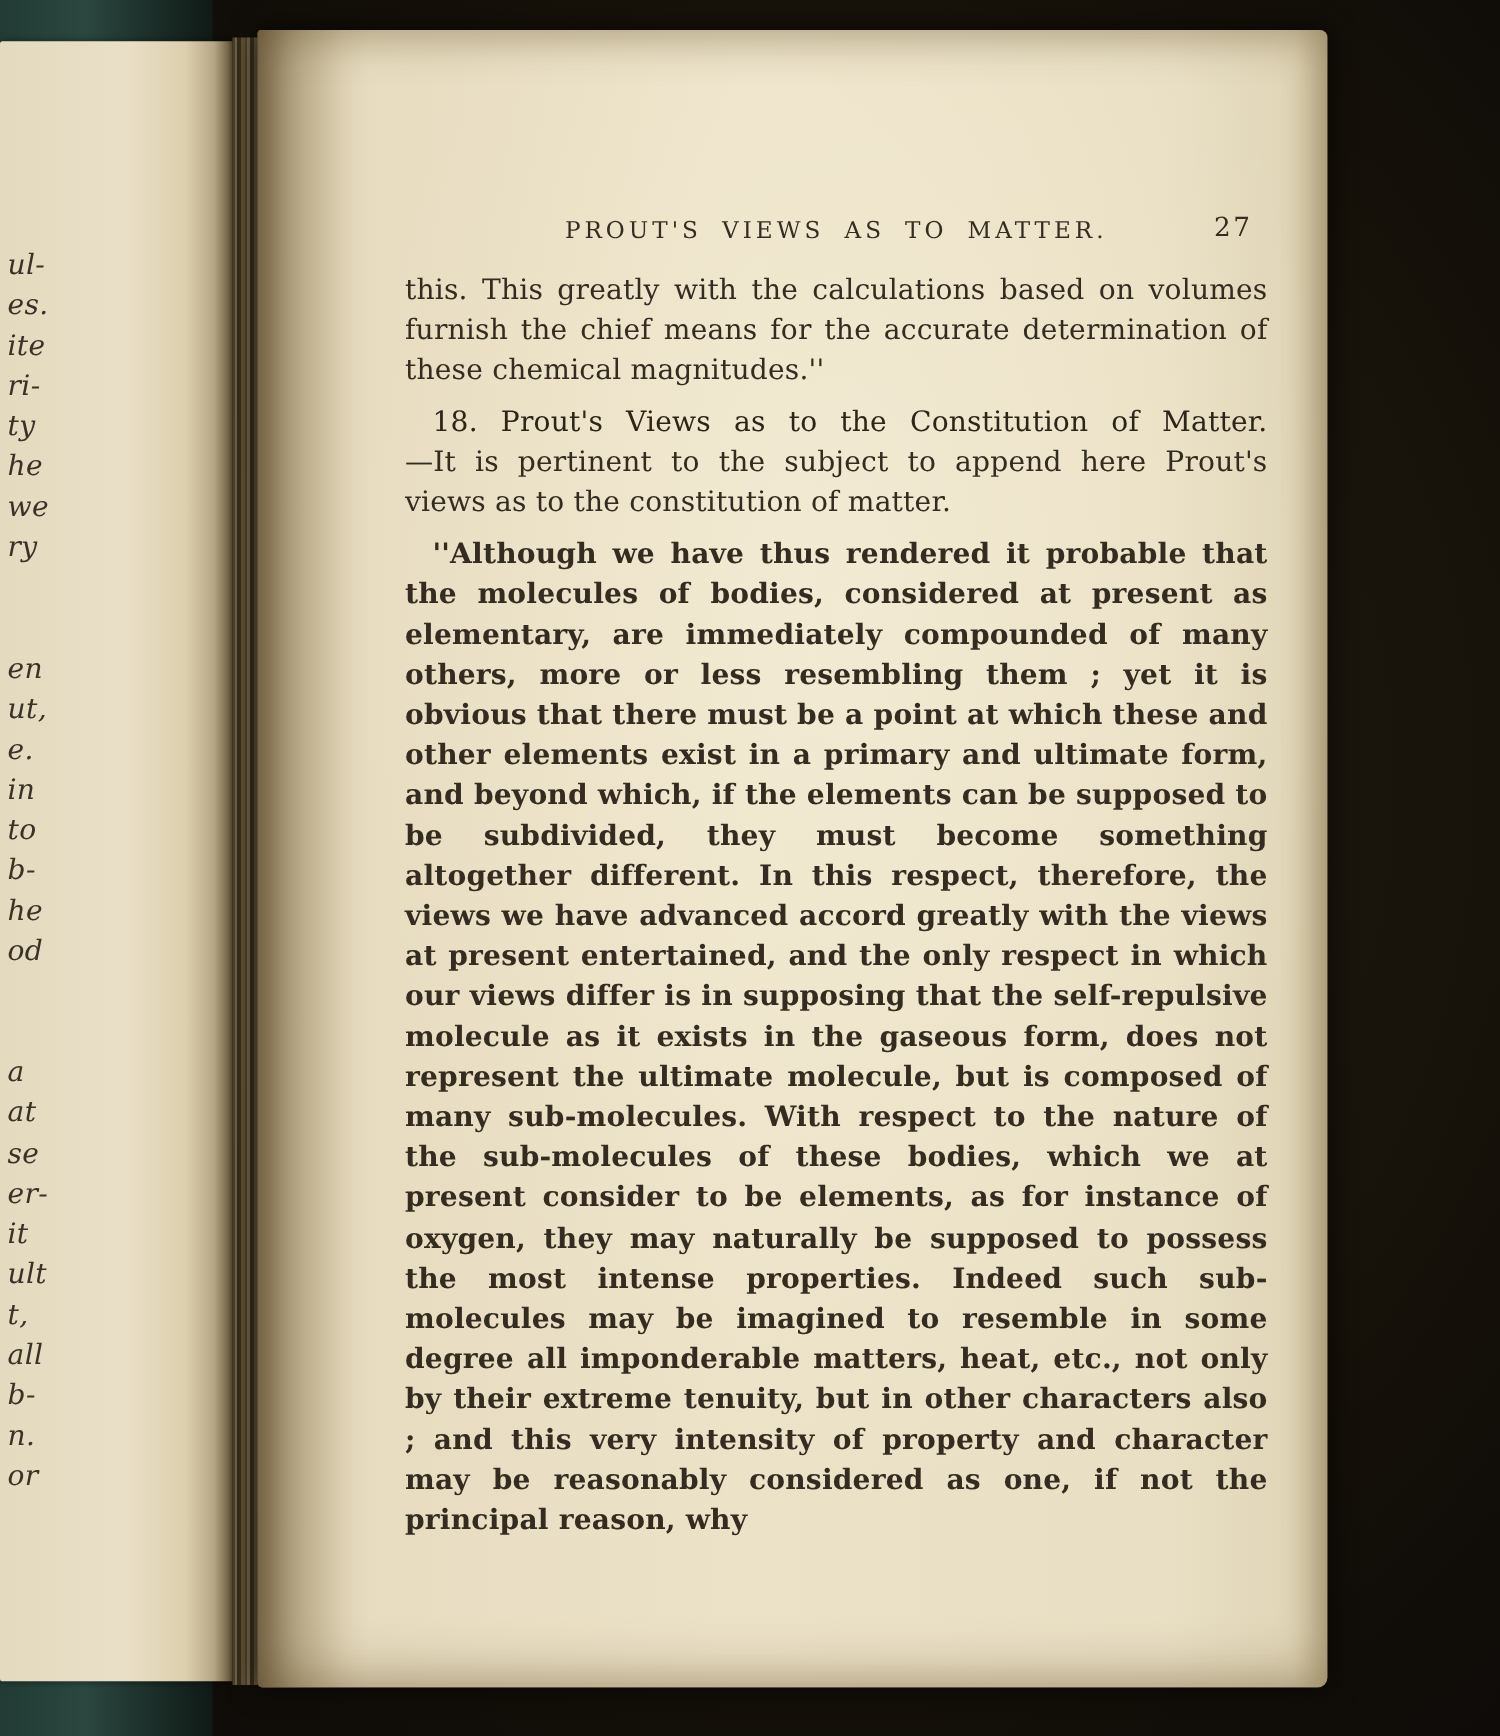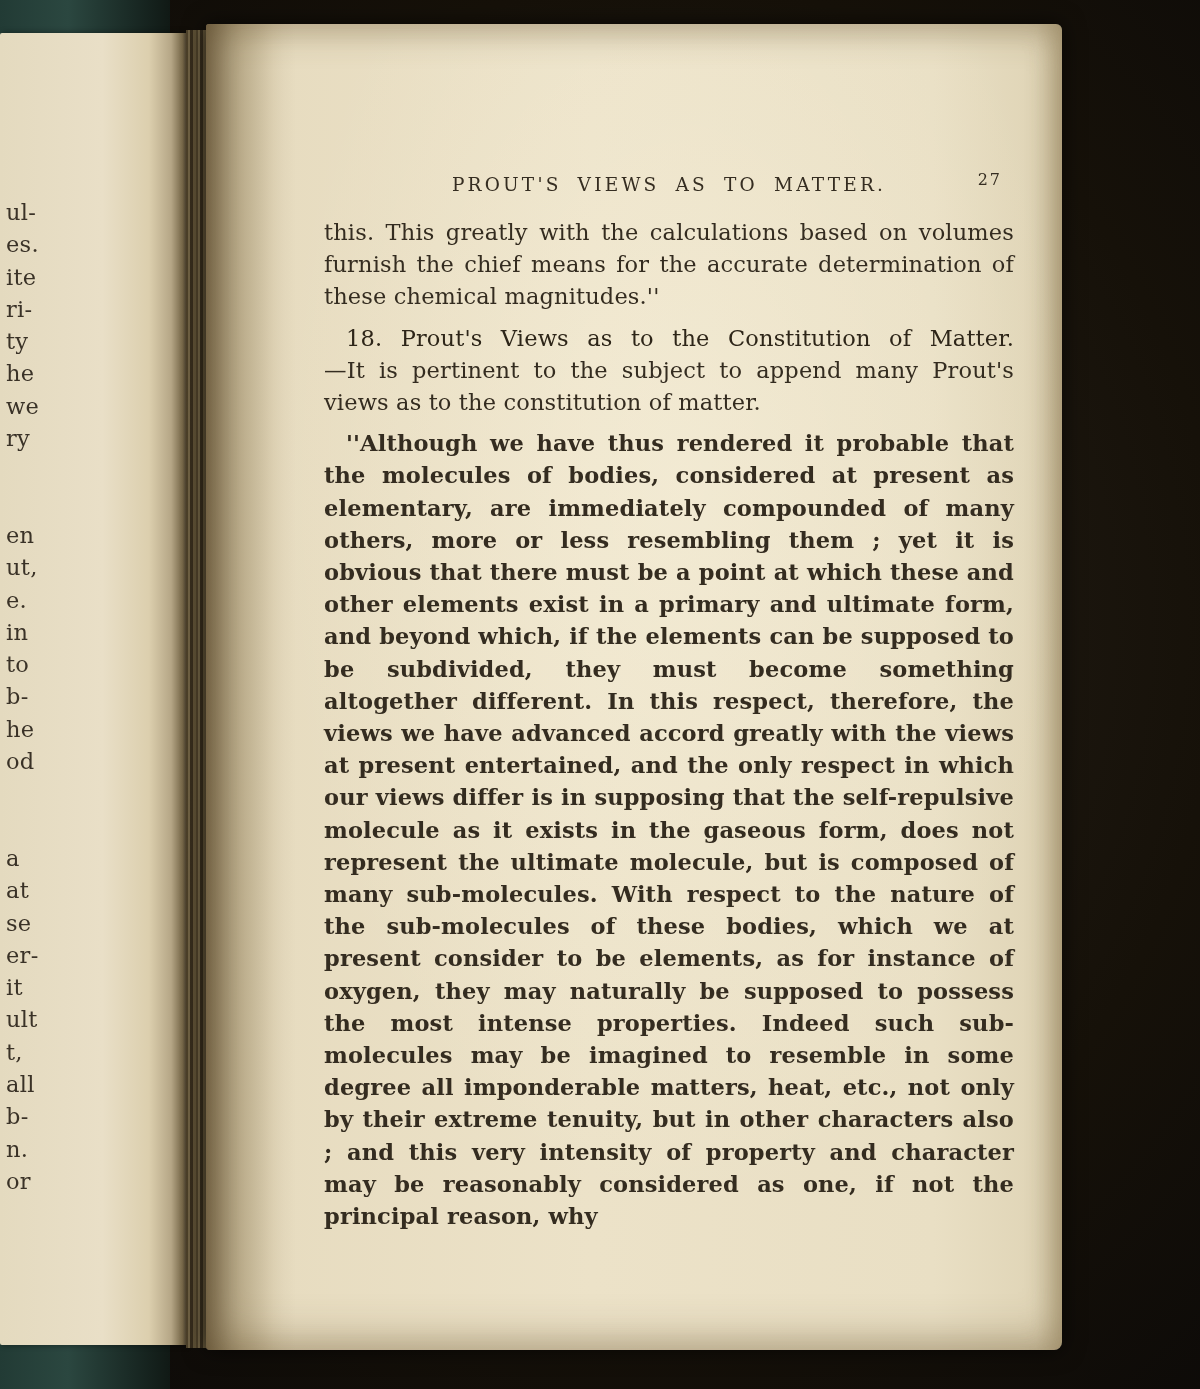--- a/index.html
+++ b/index.html
@@ -25,20 +25,21 @@
   }
   
   .left-page {
     position: absolute;
     left: 0; top: 33px;
     width: 186px; height: 1312px;
     background: linear-gradient(90deg,
       #e4dabf 0%, #e9dfc7 55%, #dccfae 80%, #b5a686 92%, #776849 98%, #4d422f 100%);
     box-shadow: 2px 0 6px rgba(0,0,0,0.45);
     border-radius: 2px 0 0 2px;
+    font-style: italic;
   }
   .fragments {
     position: absolute;
     left: 6px; top: 163px;
     width: 70px;
     font-size: 22.5px;
     line-height: 32.3px;
     color: #38permanent;
     color: #3a3227;
     white-space: pre-line;
@@ -95,21 +96,21 @@
     transform: translateX(-50%);
     font-size: 18.5px;
     letter-spacing: 3.2px;
     word-spacing: 7px;
     white-space: nowrap;
     color: #352d21;
   }
   .page-num {
     position: absolute;
     right: 12px; top: 0;
-    font-size: 16px;
+    font-size: 21px;
     letter-spacing: 2px;
     color: #352d21;
     margin-left: 14px;
   }
   .para {
     font-size: 22.5px;
     line-height: 32.2px;
     text-align: justify;
     letter-spacing: 0.15px;
     color: #342c20;
@@ -176,20 +177,20 @@
 
       <div class="running-head">
         <span class="head-title">PROUT'S VIEWS AS TO MATTER.</span>
         <span class="page-num">27</span>
       </div>
 
       <p class="para">this.  This greatly with the calculations based on volumes furnish the chief means for the accurate determination of these chemical magnitudes.''</p>
 
       <p class="para section-head">18. Prout's Views as to the Constitution of Matter.</p>
 
-      <p class="para follow">—It is pertinent to the subject to append many Prout's views as to the constitution of matter.</p>
+      <p class="para follow">—It is pertinent to the subject to append here Prout's views as to the constitution of matter.</p>
 
       <p class="para indent">''Although we have thus rendered it probable that the molecules of bodies, considered at present as elementary, are immediately compounded of many others, more or less resembling them ; yet it is obvious that there must be a point at which these and other elements exist in a primary and ultimate form, and beyond which, if the elements can be supposed to be subdivided, they must become something altogether different.  In this respect, therefore, the views we have advanced accord greatly with the views at present entertained, and the only respect in which our views differ is in supposing that the self-repulsive molecule as it exists in the gaseous form, does not represent the ultimate molecule, but is composed of many sub-molecules.  With respect to the nature of the sub-molecules of these bodies, which we at present consider to be elements, as for instance of oxygen, they may naturally be supposed to possess the most intense properties.  Indeed such sub-molecules may be imagined to resemble in some degree all imponderable matters, heat, etc., not only by their extreme tenuity, but in other characters also ; and this very intensity of property and character may be reasonably considered as one, if not the principal reason, why</p>
 
     </div>
   </div>
 
 </div>
 
 </body></html>

